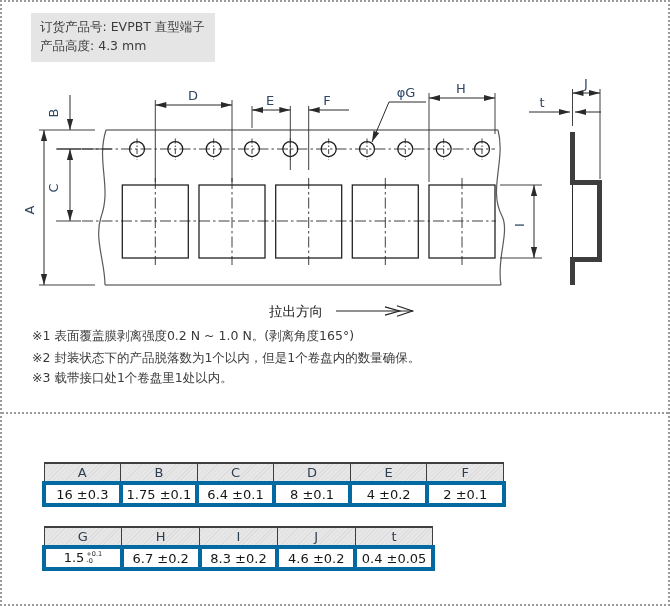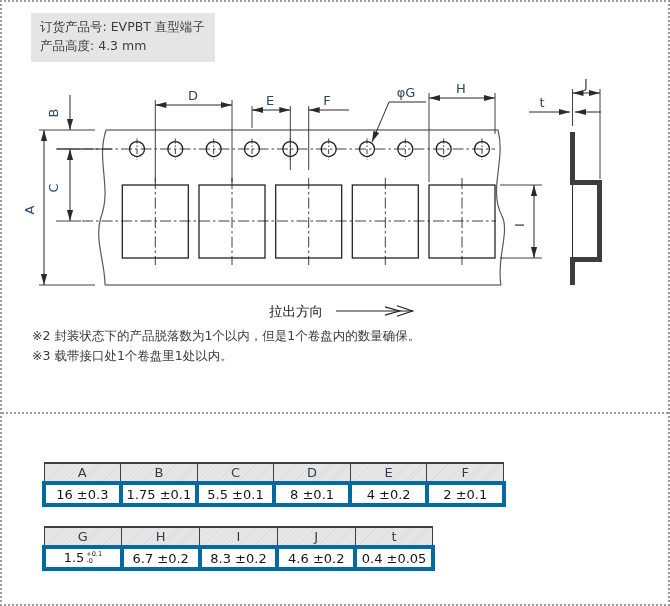--- a/index.html
+++ b/index.html
@@ -21,21 +21,21 @@
   .tape-edge{stroke:#787878;stroke-width:1.6;fill:none;}
   .break-line{stroke:#5a5a5a;stroke-width:1.2;fill:none;}
   .outline{stroke:#1c1c1c;stroke-width:1.25;fill:none;}
   .dim-text{font-family:"DejaVu Sans",sans-serif;font-size:13px;fill:#2e4763;}
   .pull-text{font-family:"DejaVu Sans",sans-serif;font-size:13.5px;fill:#1c1c1c;}
   .section-profile{stroke:#3d3d3d;stroke-width:5;fill:none;stroke-linejoin:miter;}
   .film-line{stroke:#2a2a2a;stroke-width:1;}
   .pull-arrow{stroke:#222;stroke-width:1.2;fill:none;}
   .notes{position:absolute;left:30px;top:327px;font-size:12.5px;color:#3a3a3a;}
   .notes .note-line{line-height:14px;white-space:nowrap;}
-  .notes .note-line + .note-line{margin-top:0;}
+  .notes .note-line + .note-line{margin-top:8px;}
   .notes .note-line:last-child{margin-top:6px;}
   .divider{position:absolute;left:0;right:0;top:410px;border-top:2px dotted #9b9b9b;}
   table.spec-table{
     position:absolute;border-collapse:collapse;table-layout:fixed;background:#fff;
     border-top:2px solid #3f3f3f;border-bottom:3px solid #2b2b2b;
     font-family:"DejaVu Sans",sans-serif;
   }
   .spec-table th{
     font-weight:normal;font-size:13px;color:#2d3e50;height:17px;padding:0 2px;
     border:1px solid #3f3f3f;text-align:center;
@@ -201,20 +201,21 @@
       <text class="pull-text" x="267" y="314" text-anchor="start">拉出方向</text>
       <g>
         <line class="pull-arrow" x1="334" y1="309" x2="411" y2="309"></line>
         <polyline class="pull-arrow" points="395,303.8 410.5,309 395,314.2"></polyline>
         <polyline class="pull-arrow" points="383,304.8 397.5,309 383,313.2"></polyline>
       </g>
     </g>
   </svg>
 
   <div class="notes">
+    <div class="note-line">※1 表面覆盖膜剥离强度0.2 N ~ 1.0 N。(剥离角度165°)</div>
     <div class="note-line">※2 封装状态下的产品脱落数为1个以内，但是1个卷盘内的数量确保。</div>
     <div class="note-line">※3 载带接口处1个卷盘里1处以内。</div>
   </div>
 
   <div class="divider"></div>
 
   <table class="spec-table t1">
     <colgroup>
         <col style="width:76.6px">
         <col style="width:76.6px">
@@ -228,21 +229,21 @@
       <th>A</th>
       <th>B</th>
       <th>C</th>
       <th>D</th>
       <th>E</th>
       <th>F</th>
     </tr>
     <tr>
       <td>16 ±0.3</td>
       <td>1.75 ±0.1</td>
-      <td>5.5 ±0.1</td>
+      <td>6.4 ±0.1</td>
       <td>8 ±0.1</td>
       <td>4 ±0.2</td>
       <td>2 ±0.1</td>
     </tr>
   </tbody>
     </table>
 
   <table class="spec-table t2">
     <colgroup>
         <col style="width:77.8px">

